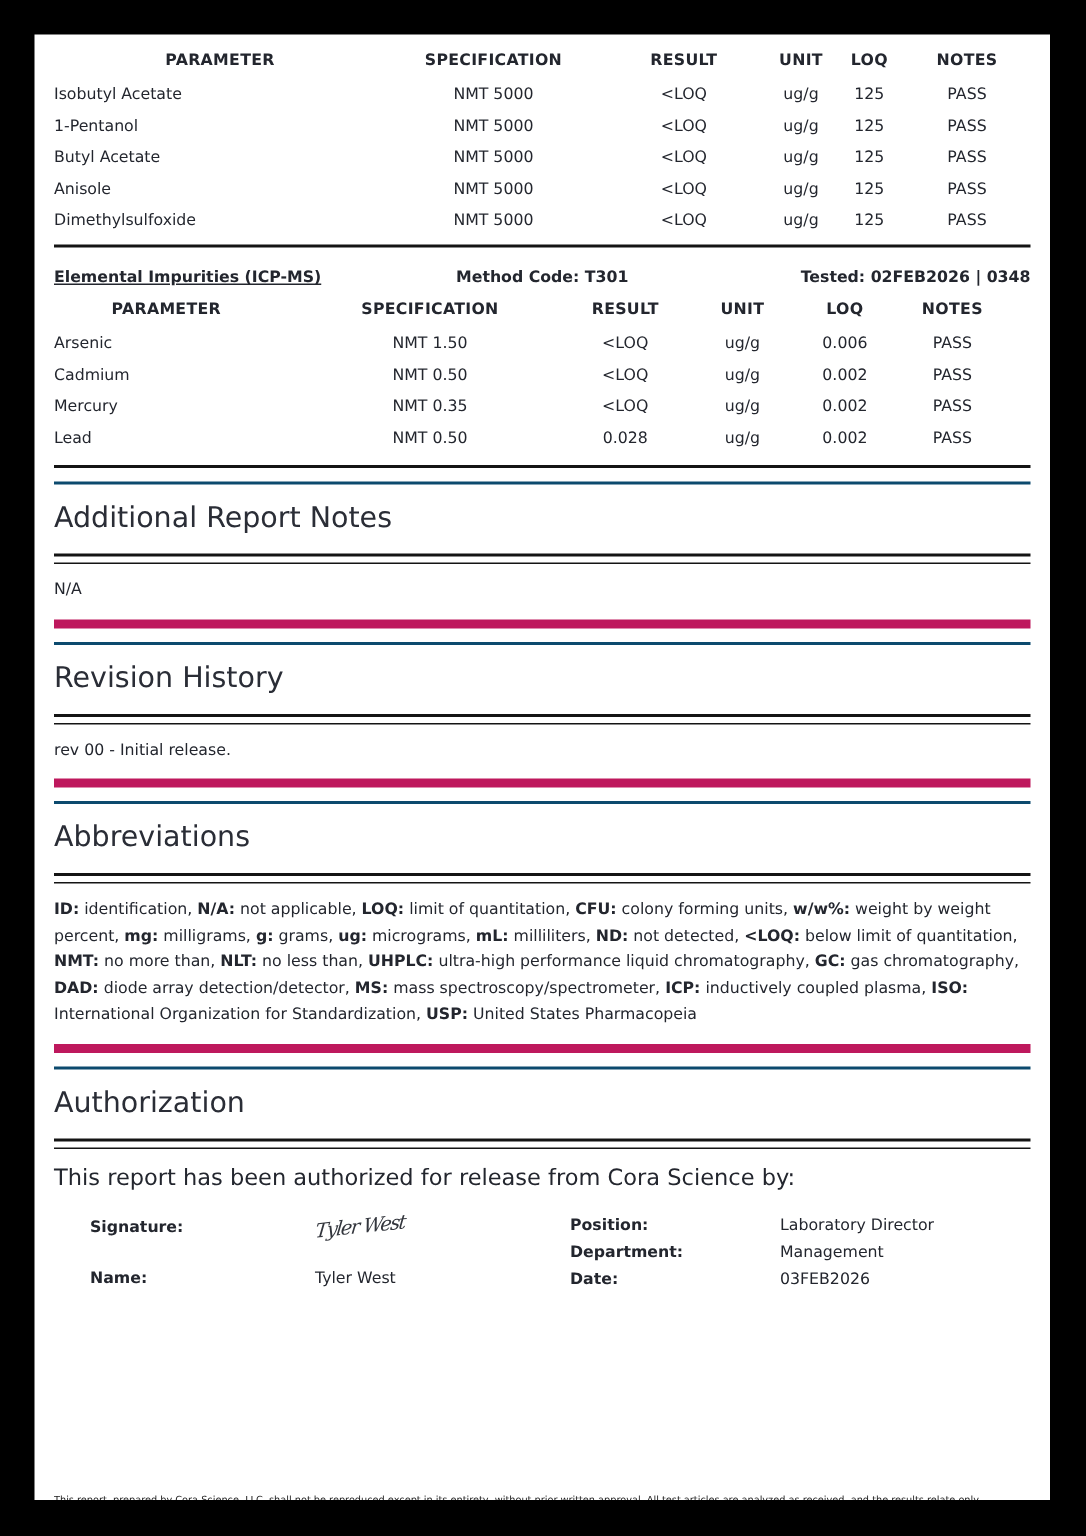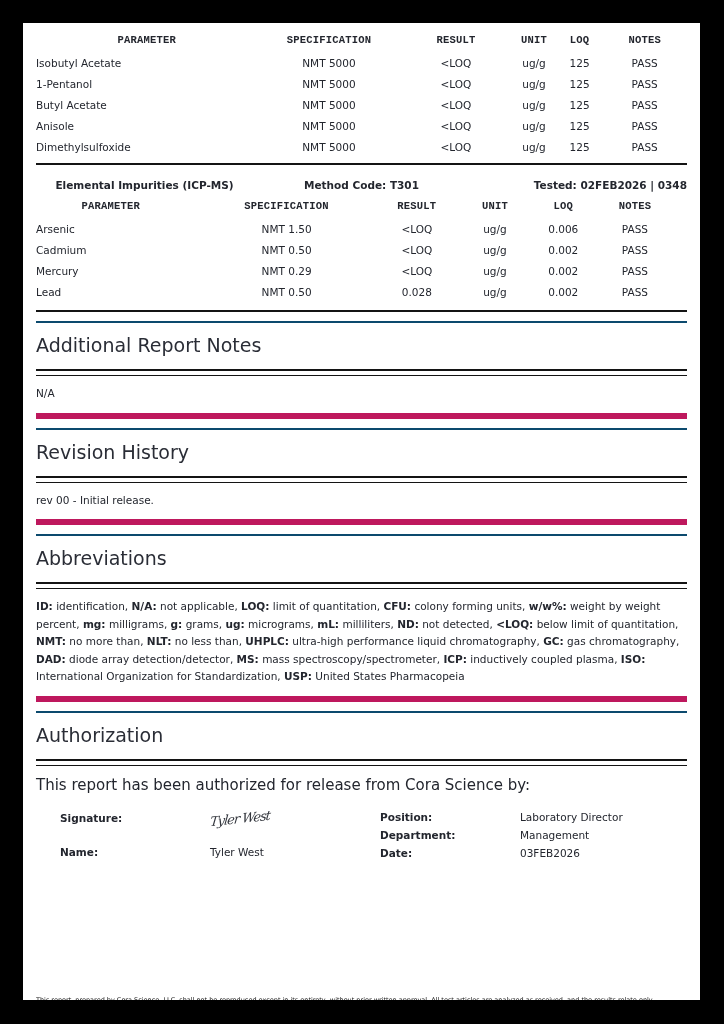--- a/index.html
+++ b/index.html
@@ -3,38 +3,38 @@
 <meta charset="utf-8">
 <style>
   html,body{margin:0;padding:0;background:#000;}
   .canvas{position:relative;width:724px;height:1024px;background:#000;
           font-family:"DejaVu Sans",sans-serif;color:#23262e;overflow:hidden;}
   .page{position:absolute;left:23px;top:23px;width:677px;height:977px;background:#fff;overflow:hidden;}
   .inner{padding:4px 13px 0 13px;}
 
   
   table{width:100%;border-collapse:collapse;table-layout:fixed;font-size:10.5px;color:#23262e;}
-  th{font-weight:bold;text-align:center;padding:7px 0 6px 0;letter-spacing:.2px;font-family:Liberation Mono, monospace;}
+  th{font-weight:bold;text-align:center;padding:7px 0 6px 0;letter-spacing:.2px;}
   td{text-align:center;padding:4.5px 0;}
   th:first-child,td:first-child{text-align:left;}
   .t1 th:first-child{text-align:center;}
   
   .t1 col:nth-child(1){width:34%}.t1 col:nth-child(2){width:22%}
   .t1 col:nth-child(3){width:17%}.t1 col:nth-child(4){width:7%}
   .t1 col:nth-child(5){width:7%}.t1 col:nth-child(6){width:13%}
   
   .t2 th:first-child{text-align:center;}
   .t2 col:nth-child(1){width:23%}.t2 col:nth-child(2){width:31%}
   .t2 col:nth-child(3){width:9%}.t2 col:nth-child(4){width:15%}
   .t2 col:nth-child(5){width:6%}.t2 col:nth-child(6){width:16%}
 
   .block-solvents{border-bottom:2px solid #141414;padding-bottom:6px;}
   .block-icpms{border-bottom:2px solid #141414;padding:9px 0 8px 0;}
   .icpms-band{display:flex;font-size:10.5px;font-weight:bold;padding:5px 0 2px 0;}
-  .icpms-band .left{flex:1;text-align:center;}
+  .icpms-band .left{flex:1;text-align:left;text-decoration:underline;}
   .icpms-band .mid{flex:1;text-align:center;}
   .icpms-band .right{flex:1;text-align:right;}
 
   
   .section{margin-top:9px;}
   .section-heading{border-top:2px solid #0c4a6e;border-bottom:2px solid #141414;
                    padding:11px 0 13px 0;font-size:19px;font-weight:400;color:#2a2d36;}
   .section-body{margin-top:4px;border-top:1px solid #141414;border-bottom:6px solid #be185d;
                 padding:9px 0 10px 0;font-size:10.5px;line-height:17.5px;}
   .section-body.no-bottom{border-bottom:none;}
@@ -167,21 +167,21 @@
               <tr>
                 <td>Cadmium</td>
                 <td>NMT 0.50</td>
                 <td>&lt;LOQ</td>
                 <td>ug/g</td>
                 <td>0.002</td>
                 <td>PASS</td>
               </tr>
               <tr>
                 <td>Mercury</td>
-                <td>NMT 0.29</td>
+                <td>NMT 0.35</td>
                 <td>&lt;LOQ</td>
                 <td>ug/g</td>
                 <td>0.002</td>
                 <td>PASS</td>
               </tr>
               <tr>
                 <td>Lead</td>
                 <td>NMT 0.50</td>
                 <td>0.028</td>
                 <td>ug/g</td>

